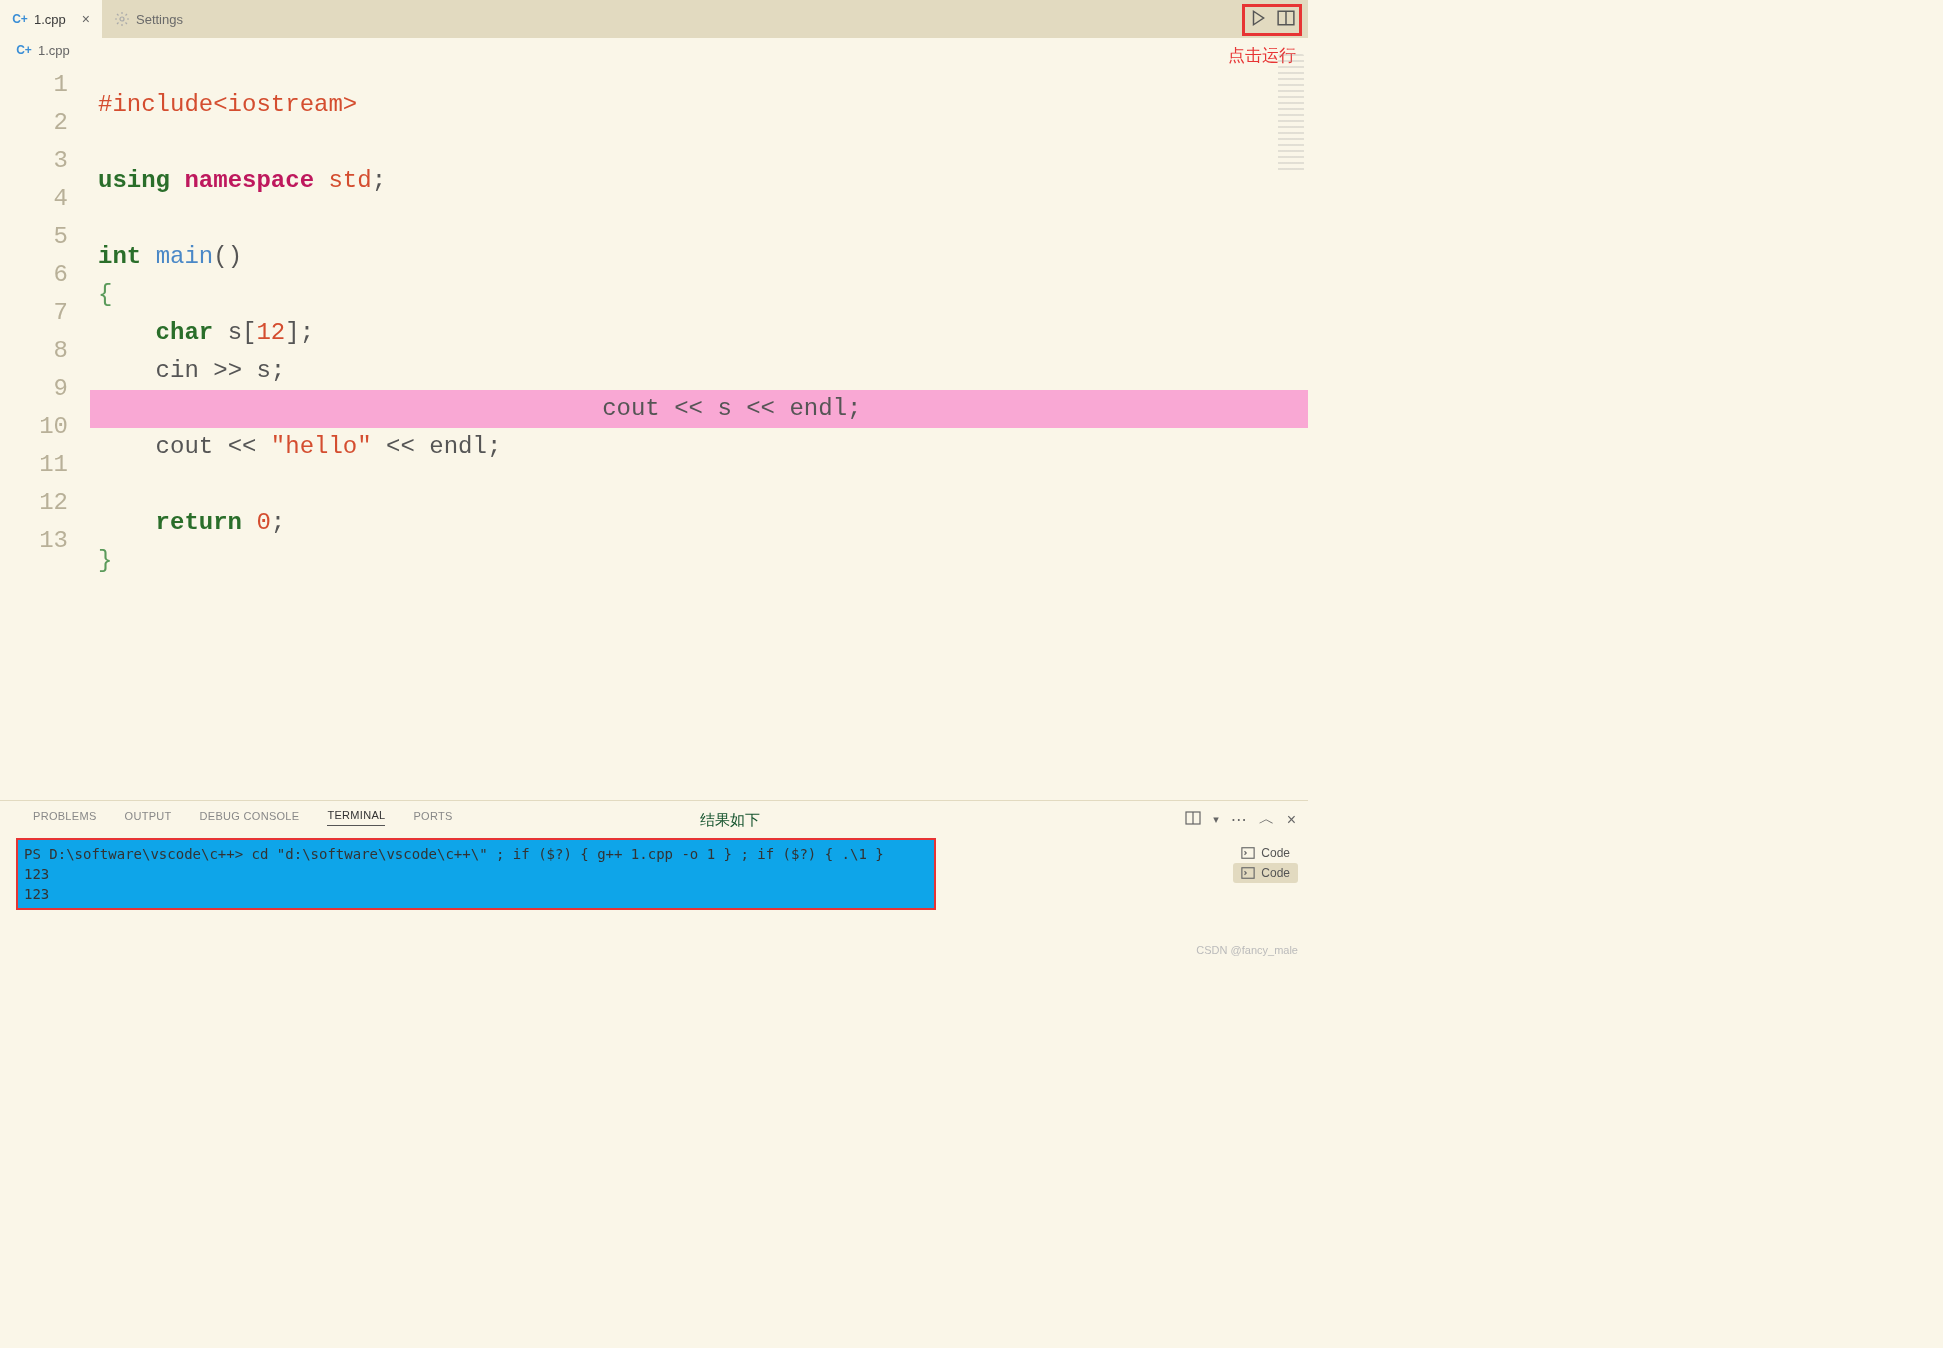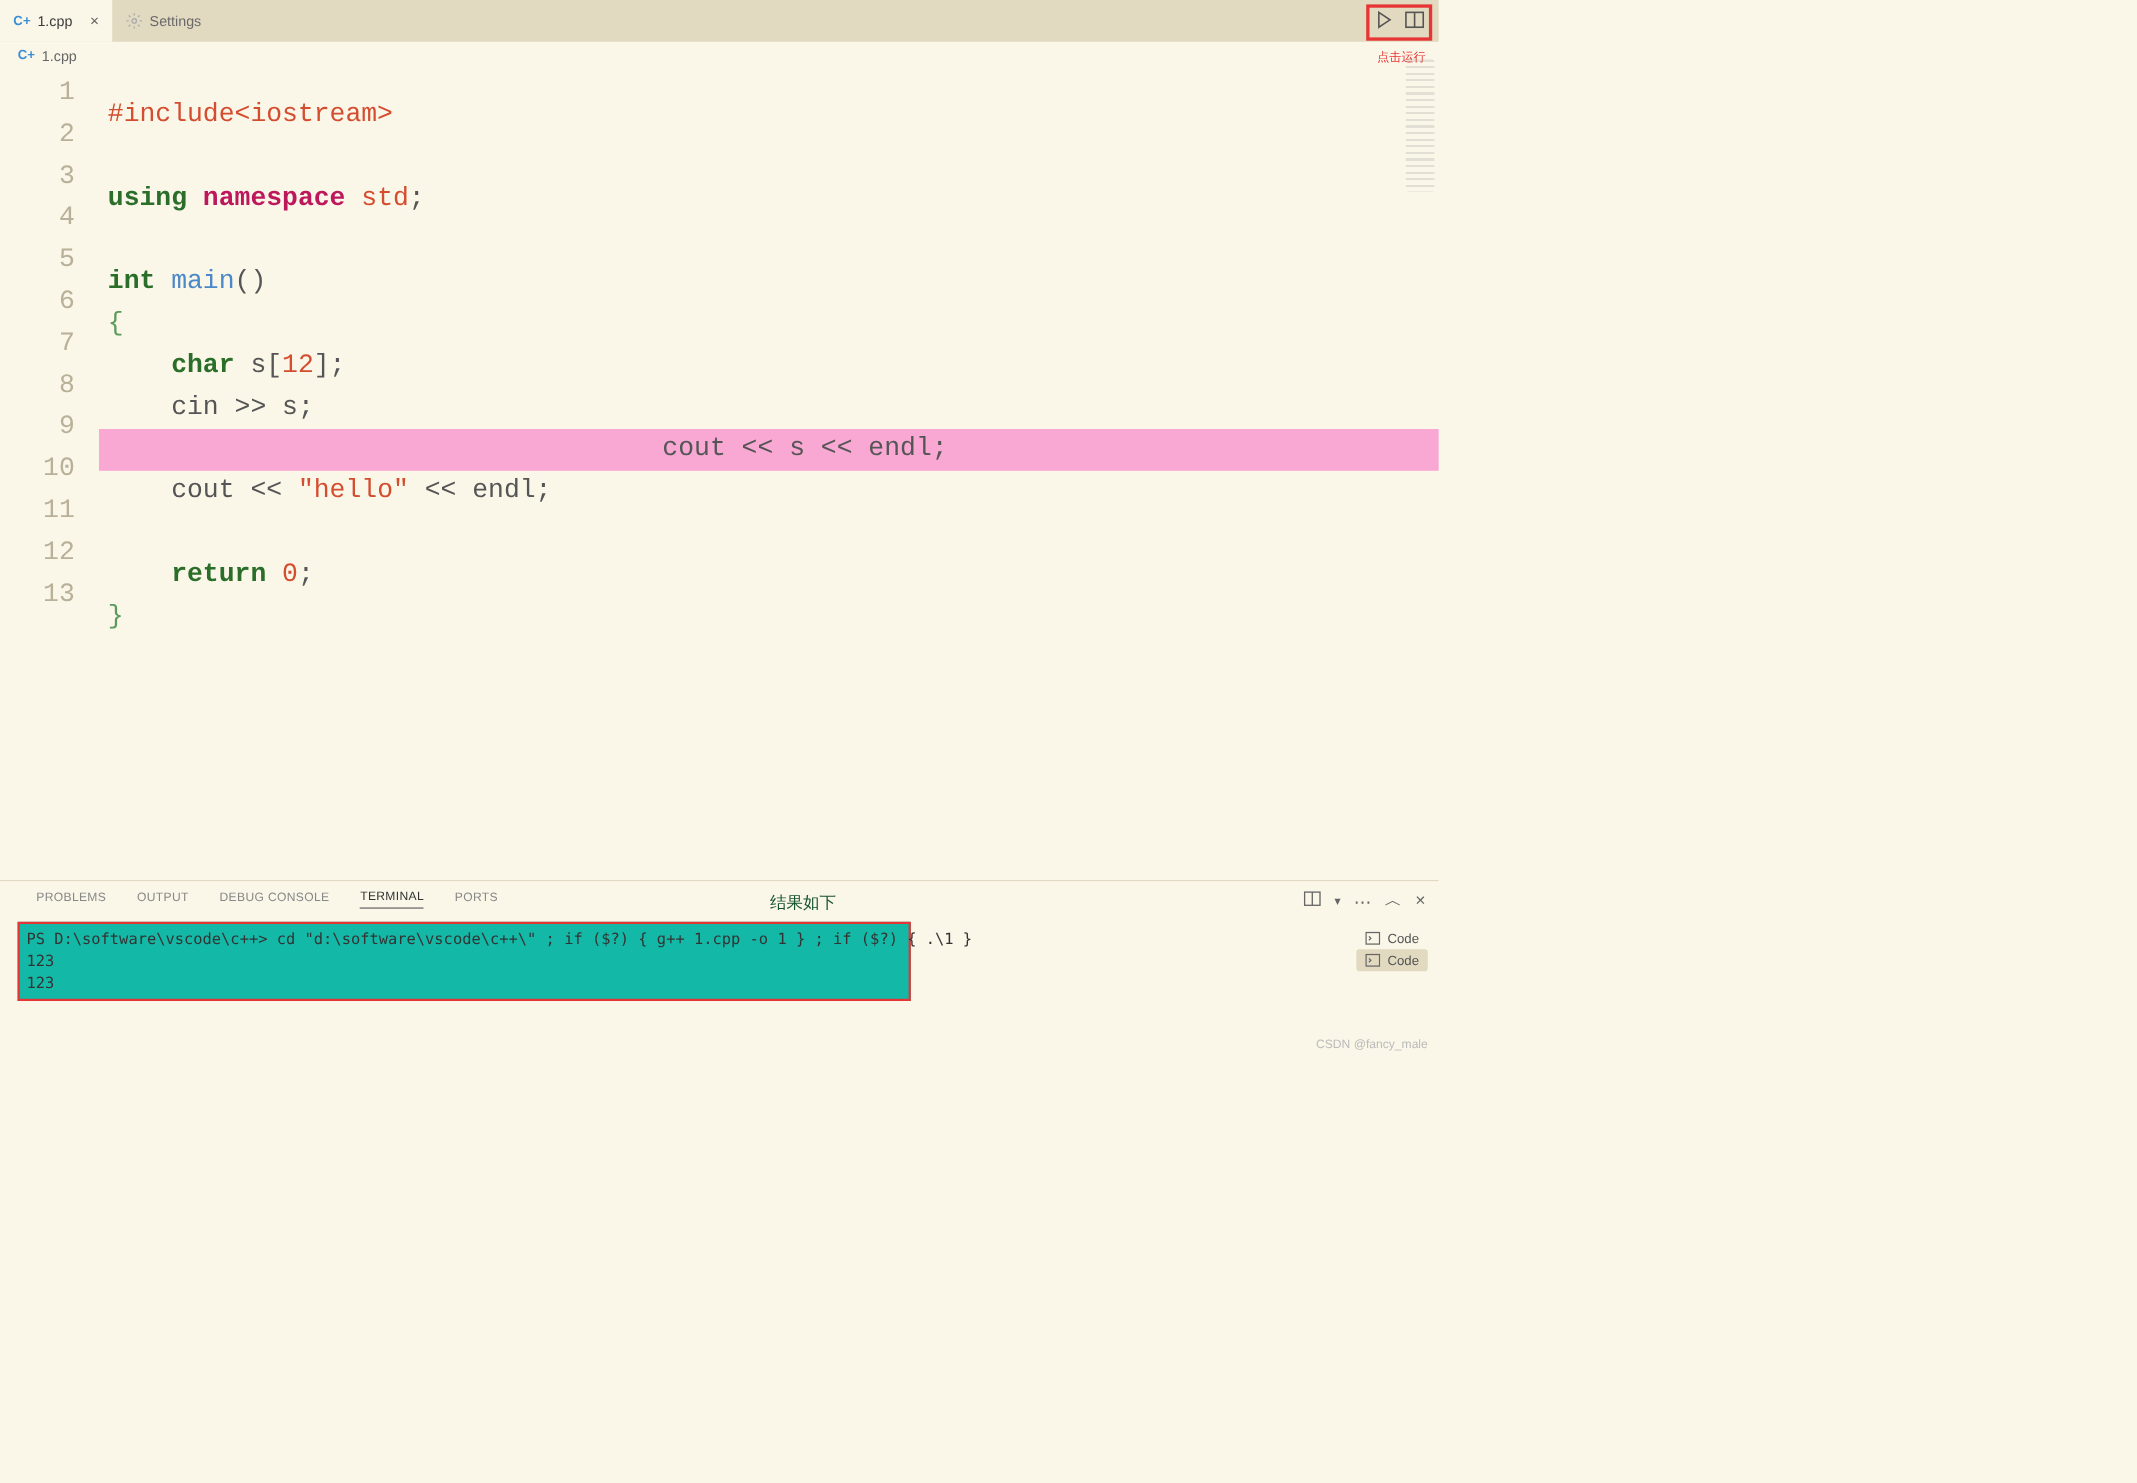--- a/index.html
+++ b/index.html
@@ -49,21 +49,21 @@
   gap: 10px;
   border: 3px solid #e73434;
   padding: 2px 4px;
 }
 .topright-actions svg { width: 18px; height: 18px; }
 .run-annotation {
   position: absolute;
   right: 12px;
   top: 44px;
   color: #e73434;
-  font-size: 11px;
+  font-size: 17px;
   font-weight: 500;
 }
 .breadcrumb {
   padding: 4px 16px;
   font-size: 13px;
   color: #666;
   display: flex;
   align-items: center;
   gap: 6px;
 }
@@ -142,22 +142,22 @@
   color: #666;
   align-items: center;
 }
 .terminal-body {
   margin: 6px 16px;
   padding: 4px 6px;
   border: 2px solid #e73434;
   font-family: Consolas, monospace;
   font-size: 14px;
   color: #333;
-  width: 812px;
-  background: #14b8a6;
+  width: 920px;
+  background: #0ea5e9;
 }
 .terminal-body .line { white-space: pre; line-height: 20px; }
 .code-list {
   position: absolute;
   right: 10px;
   top: 42px;
   font-size: 12px;
 }
 .code-item {
   display: flex;

